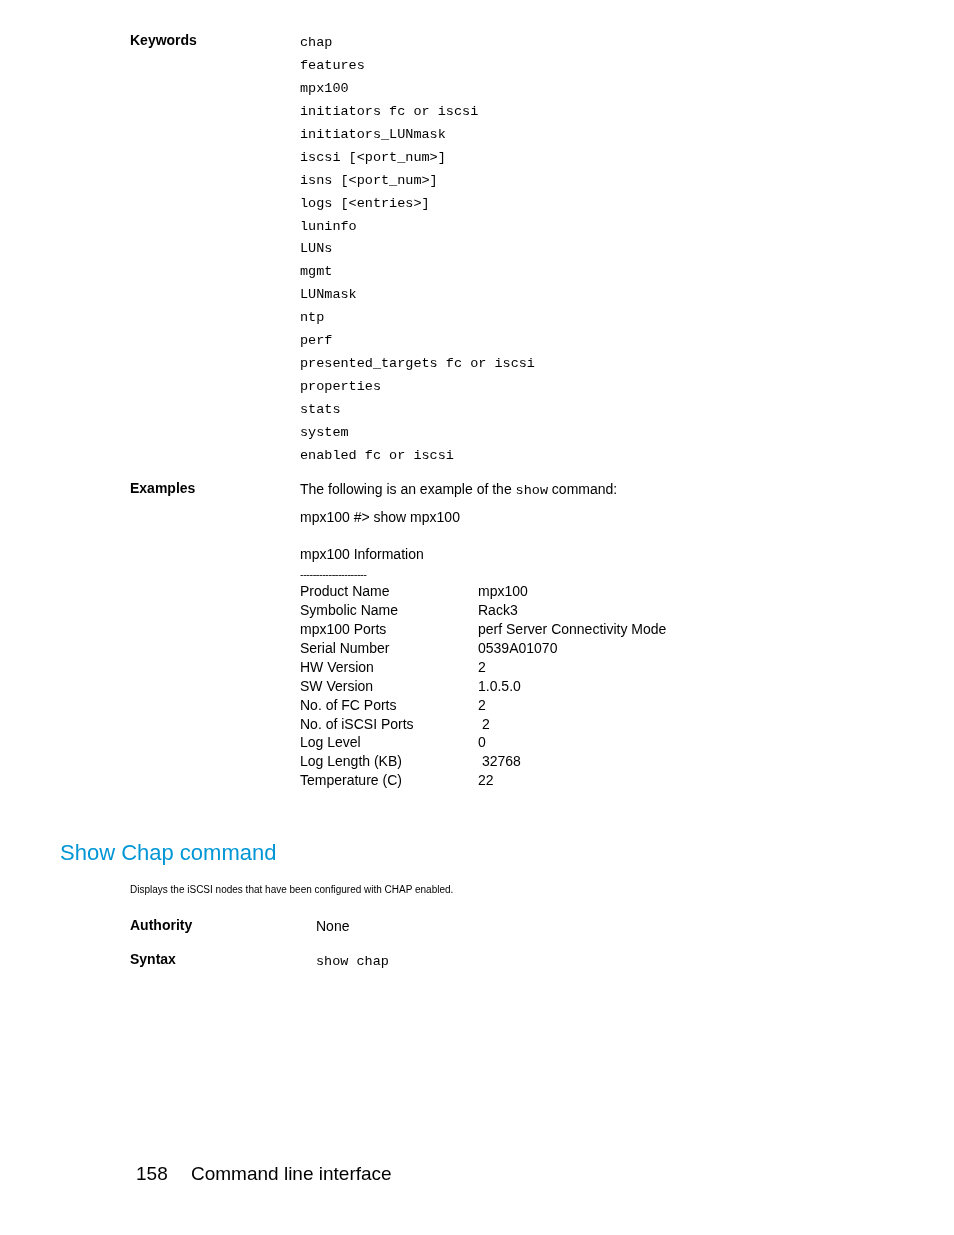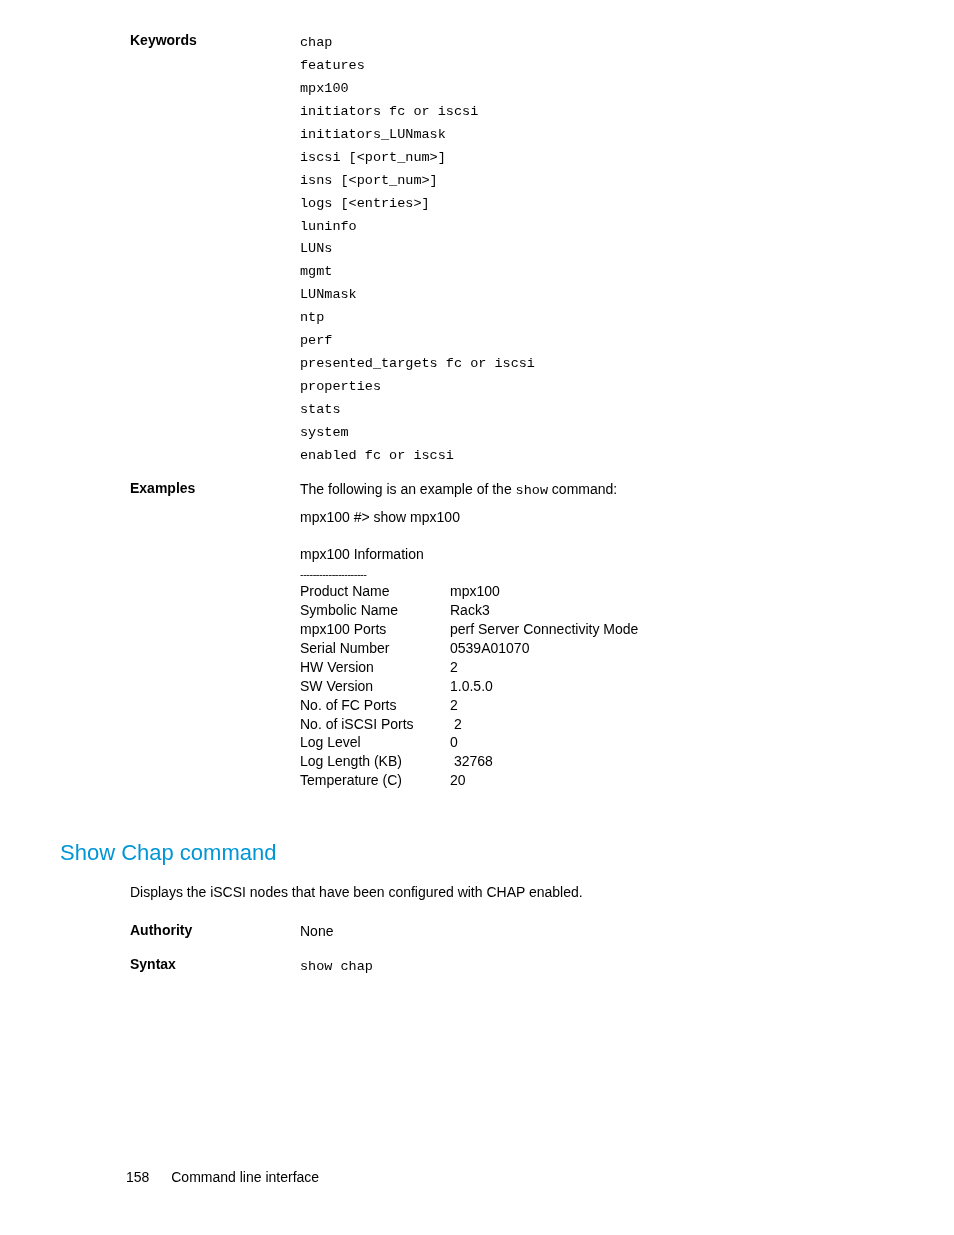--- a/index.html
+++ b/index.html
@@ -39,43 +39,43 @@
   .body-text {
     font-size: 14px;
     line-height: 1.4;
   }
   .keywords-list div { white-space: pre; }
   .examples-block { margin-top: 12px; }
   .example-intro { margin-bottom: 5px; }
   .example-cmd { margin-bottom: 18px; }
   .example-title { margin-bottom: 2px; }
   .dash-line { font-size: 11px; letter-spacing: -0.5px; }
-  .info-table { display: flex; }
+  .info-table { display: flex; gap: 28px; }
   .info-labels, .info-values { display: flex; flex-direction: column; }
   .info-labels { width: 150px; }
   .info-labels div, .info-values div { line-height: 1.35; font-size: 14px; }
   .section-heading {
     color: #0096d6;
     font-size: 22px;
     font-weight: normal;
     margin-top: 50px;
     margin-bottom: 18px;
     font-family: Arial, Helvetica, sans-serif;
   }
   .section-desc {
     padding-left: 70px;
     margin-bottom: 22px;
-    font-size: 14px;
+    font-size: 10px;
   }
-  .small-row { margin-bottom: 14px; }
+  .small-row { margin-bottom: 14px; gap: 16px; }
   .footer {
     position: absolute;
     bottom: 50px;
-    left: 126px;
-    font-size: 14px;
+    left: 136px;
+    font-size: 19px;
   }
   .footer .pagenum { margin-right: 18px; }
 </style>
 </head>
 <body>
 
 <div class="page">
 
   <div class="row">
     <div class="label-col">Keywords</div>
@@ -129,21 +129,21 @@
           <div>mpx100</div>
           <div>Rack3</div>
           <div>perf Server Connectivity Mode</div>
           <div>0539A01070</div>
           <div>2</div>
           <div>1.0.5.0</div>
           <div>2</div>
           <div style="white-space:pre"> 2</div>
           <div>0</div>
           <div style="white-space:pre"> 32768</div>
-          <div>20</div>
+          <div>22</div>
         </div>
       </div>
     </div>
   </div>
 
   <h2 class="section-heading">Show Chap command</h2>
   <div class="section-desc">Displays the iSCSI nodes that have been configured with CHAP enabled.</div>
 
   <div class="row small-row">
     <div class="label-col">Authority</div>

